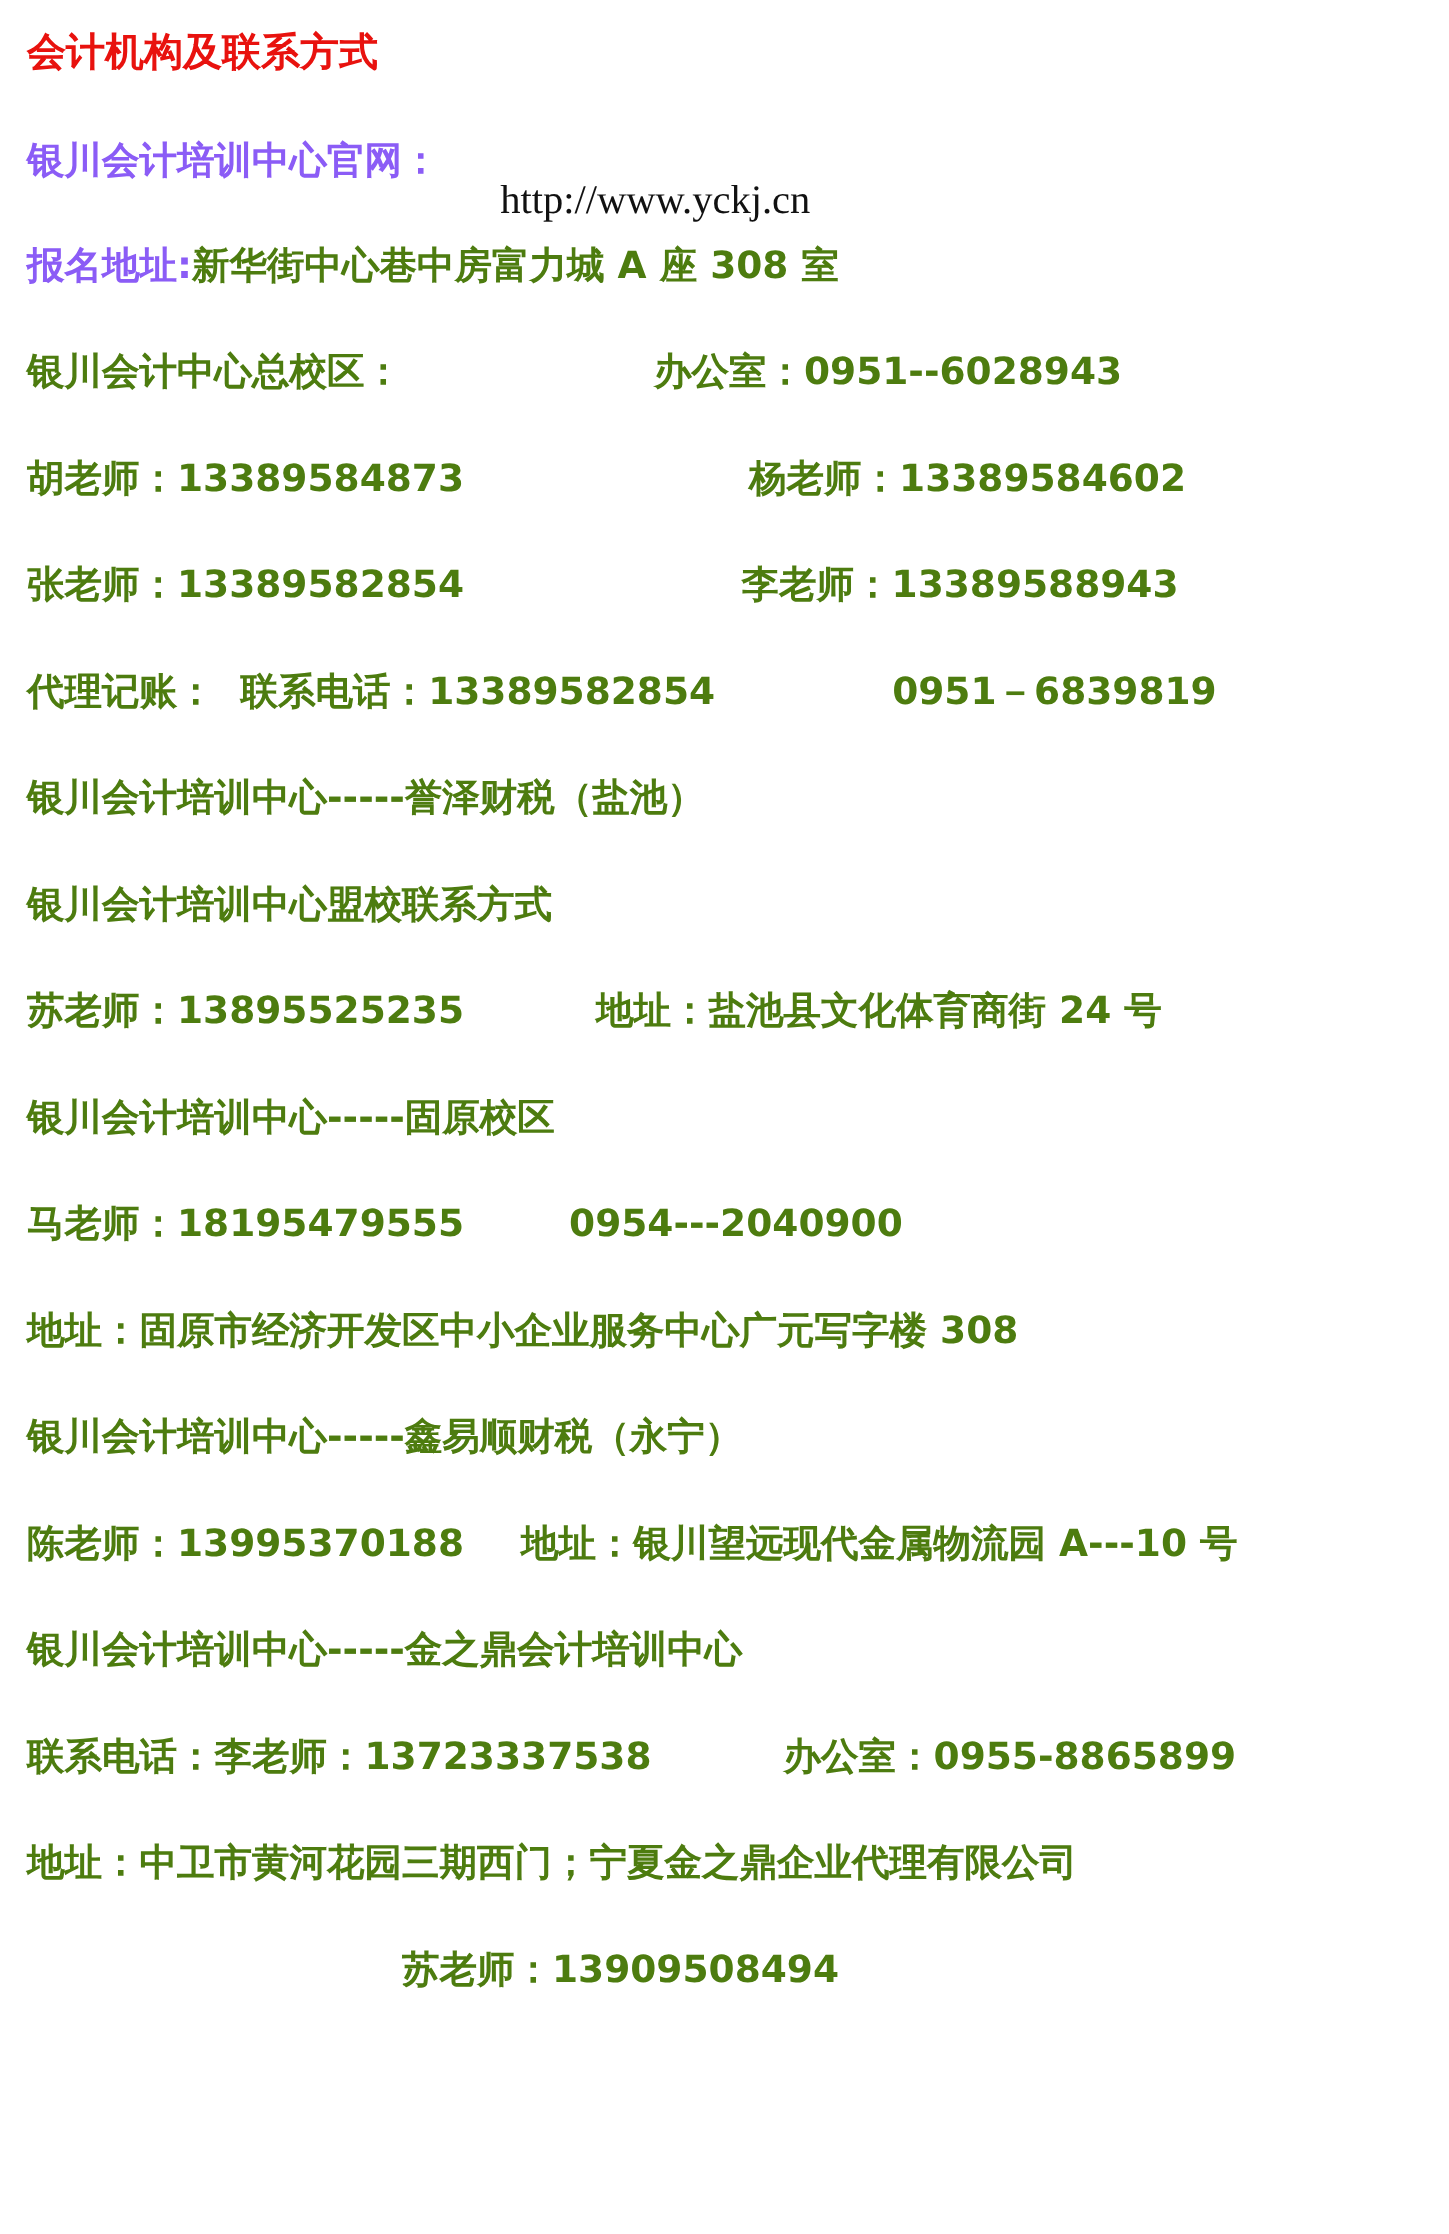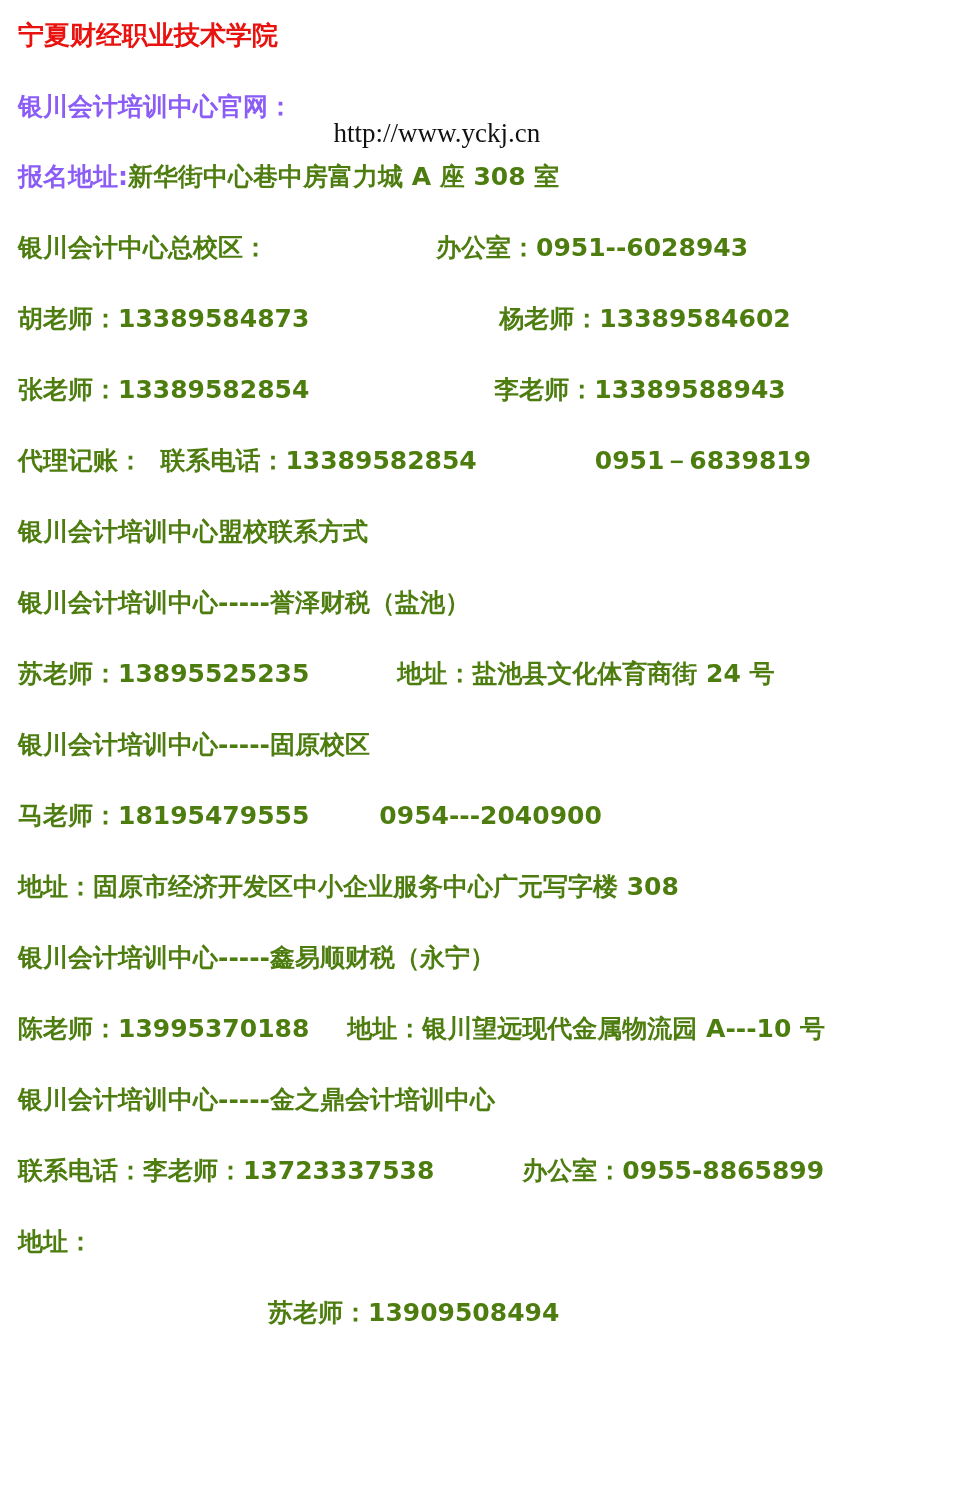--- a/index.html
+++ b/index.html
@@ -69,21 +69,21 @@
   .num {
     font-family: "DejaVu Sans", "Liberation Sans", sans-serif;
   }
 </style>
 </head>
 <body>
 
 <div class="page">
 
   <div class="line">
-    <span class="title">宁夏财经职业技术学院</span>
+    <span class="title">会计机构及联系方式</span>
   </div>
 
   <div class="line">
     <span class="red">银川会计培训中心官网：</span>
     <span class="url">
       <span>http://www.yckj.cn</span>
       <span class="squiggle">
         
       </span>
     </span>
@@ -119,25 +119,25 @@
 
 
   <div class="line">
     <span class="black">代理记账：  联系电话：</span>
     <span class="black num">13389582854</span>
     <span class="spacer-e"></span>
     <span class="black num">0951－6839819</span>
   </div>
 
   <div class="line">
-    <span class="black">银川会计培训中心盟校联系方式</span>
+    <span class="black">银川会计培训中心-----誉泽财税（盐池）</span>
   </div>
 
   <div class="line">
-    <span class="black">银川会计培训中心-----誉泽财税（盐池）</span>
+    <span class="black">银川会计培训中心盟校联系方式</span>
   </div>
 
   <div class="line">
     <span class="black">苏老师：</span>
     <span class="black num">13895525235</span>
     <span class="spacer-f"></span>
     <span class="black">地址：</span>
     <span class="black">盐池县文化体育商街 24 号</span>
   </div>
 
@@ -176,20 +176,21 @@
   <div class="line">
     <span class="black">联系电话：李老师：</span>
     <span class="black num">13723337538</span>
     <span class="spacer-f"></span>
     <span class="black">办公室：</span>
     <span class="black num">0955-8865899</span>
   </div>
 
   <div class="line">
     <span class="black">地址：</span>
+    <span class="black">中卫市黄河花园三期西门；宁夏金之鼎企业代理有限公司</span>
   </div>
 
   <div class="line">
     <span class="spacer-i"></span>
     <span class="black">苏老师：</span>
     <span class="black num">13909508494</span>
   </div>
 
 </div>
 

